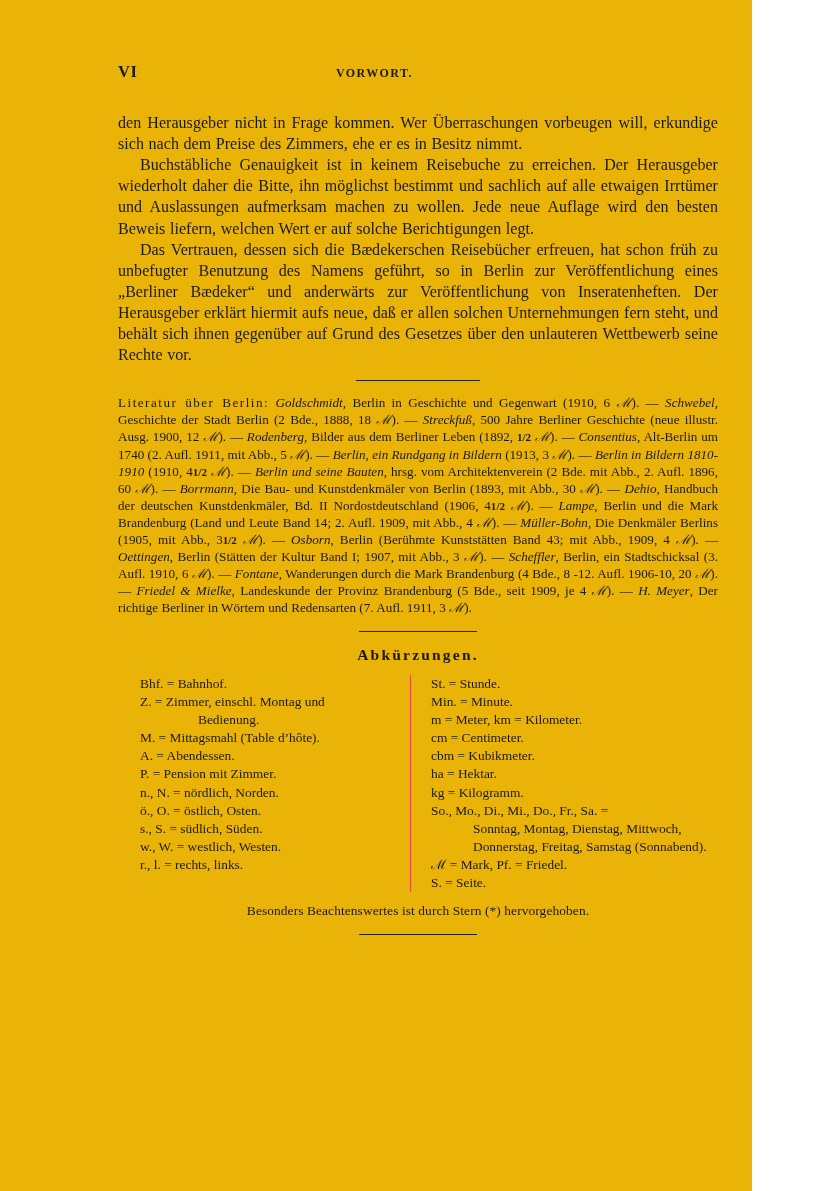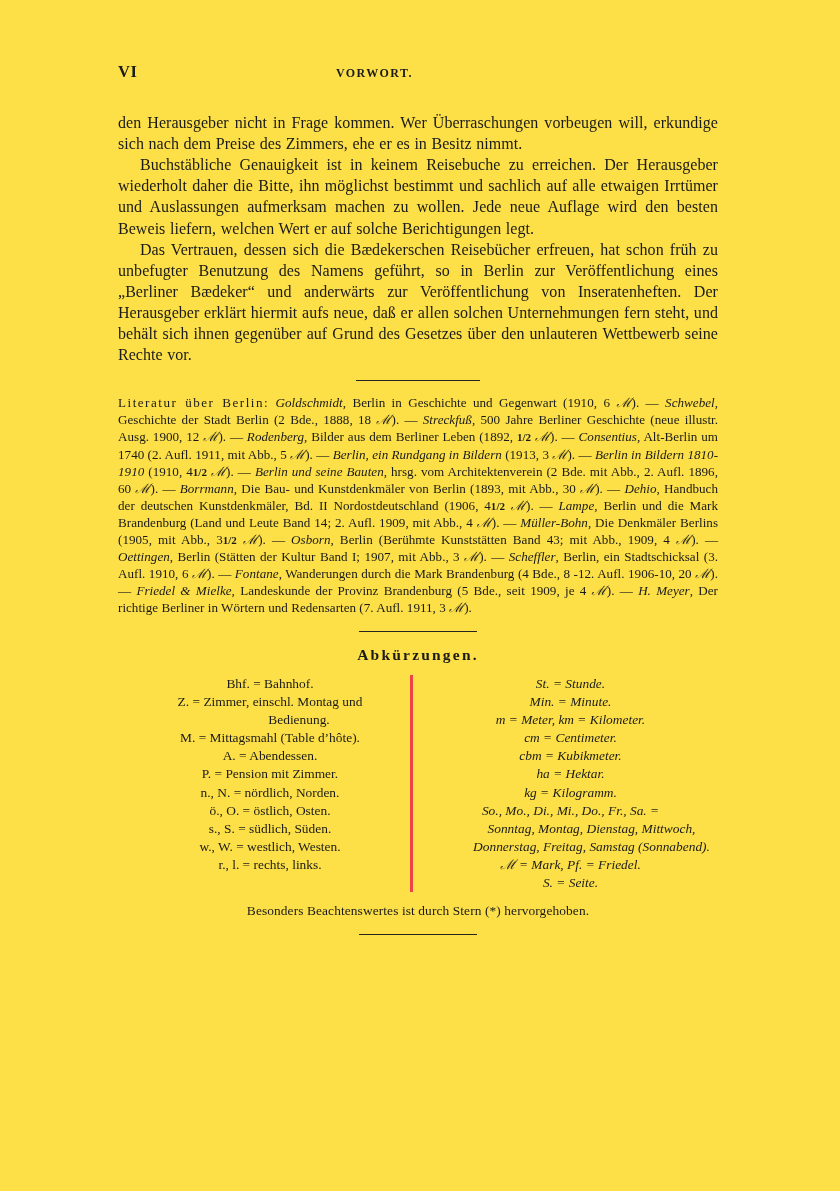--- a/index.html
+++ b/index.html
@@ -11,23 +11,23 @@
     width: 840px;
     height: 1191px;
     font-family: "Liberation Serif", serif;
     color: #1a1a1a;
     position: relative;
     overflow: hidden;
   }
   .page {
     position: absolute;
     left: 0; top: 0;
-    width: 840px;
+    width: 752px;
     height: 1191px;
-    background: #fde047;
+    background: #eab308;
   }
   .content {
     position: absolute;
     left: 118px;
     top: 62px;
     width: 600px;
   }
 
   
   .running-head {
@@ -104,32 +104,30 @@
     margin: 14px 0 11px 0;
   }
   .abk-wrap {
     display: flex;
     font-size: 13.4px;
     line-height: 1.345;
     position: relative;
   }
   .abk-col {
     box-sizing: border-box;
-    text-align: center;
   }
   .abk-col.left {
     width: 292px;
     padding-right: 10px;
     padding-left: 22px;
   }
   .abk-col.right {
     width: 308px;
-    padding-left: 10px;
-    border-left: 3px solid #ef4444;
-    font-style: italic;
+    padding-left: 20px;
+    border-left: 1px solid #ef4444;
   }
   .abk-item {
     text-indent: -16px;
     padding-left: 16px;
     margin: 0;
   }
   .abk-item .cont {
     display: block;
     text-indent: 0;
     padding-left: 42px;

